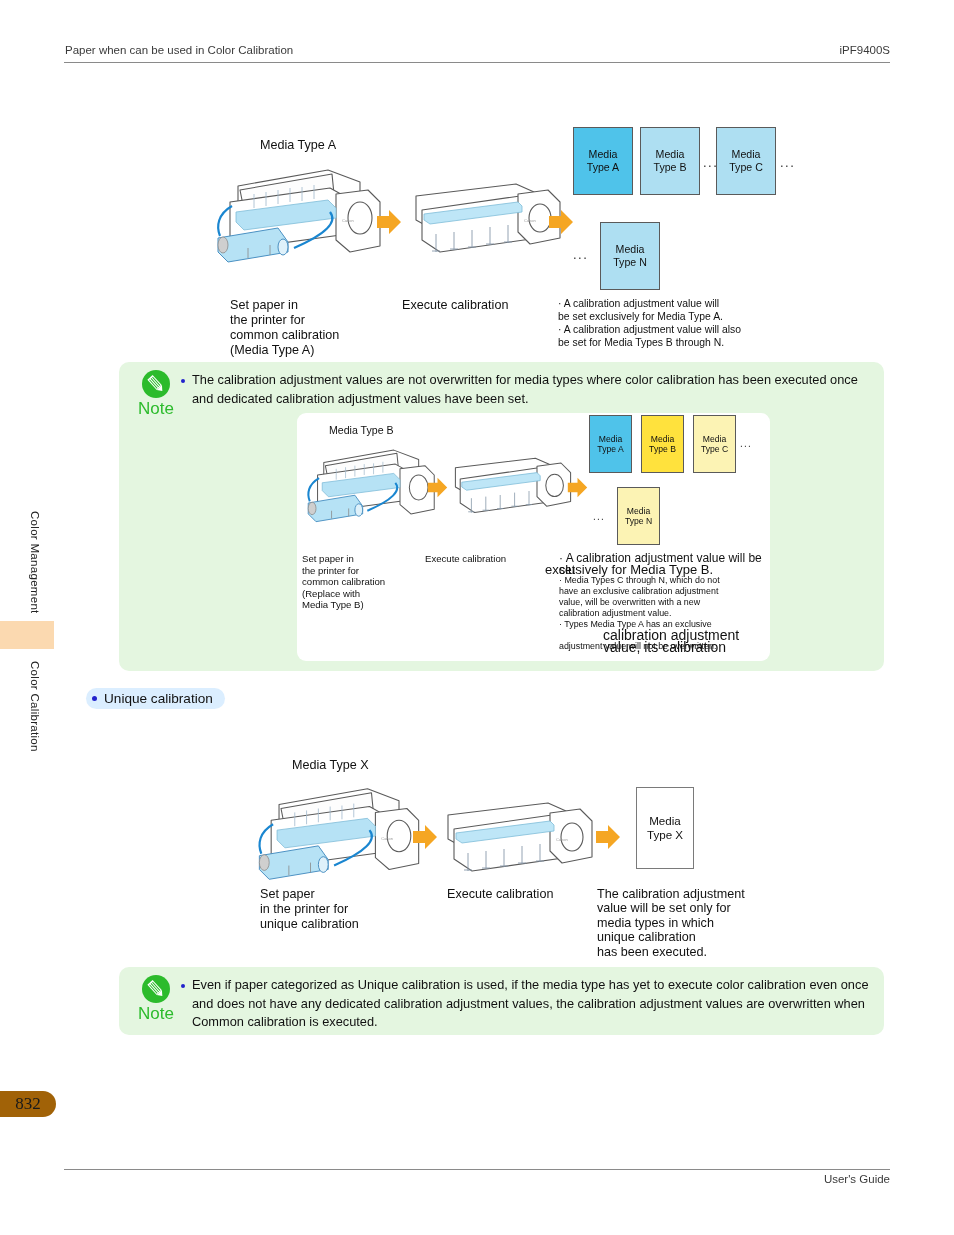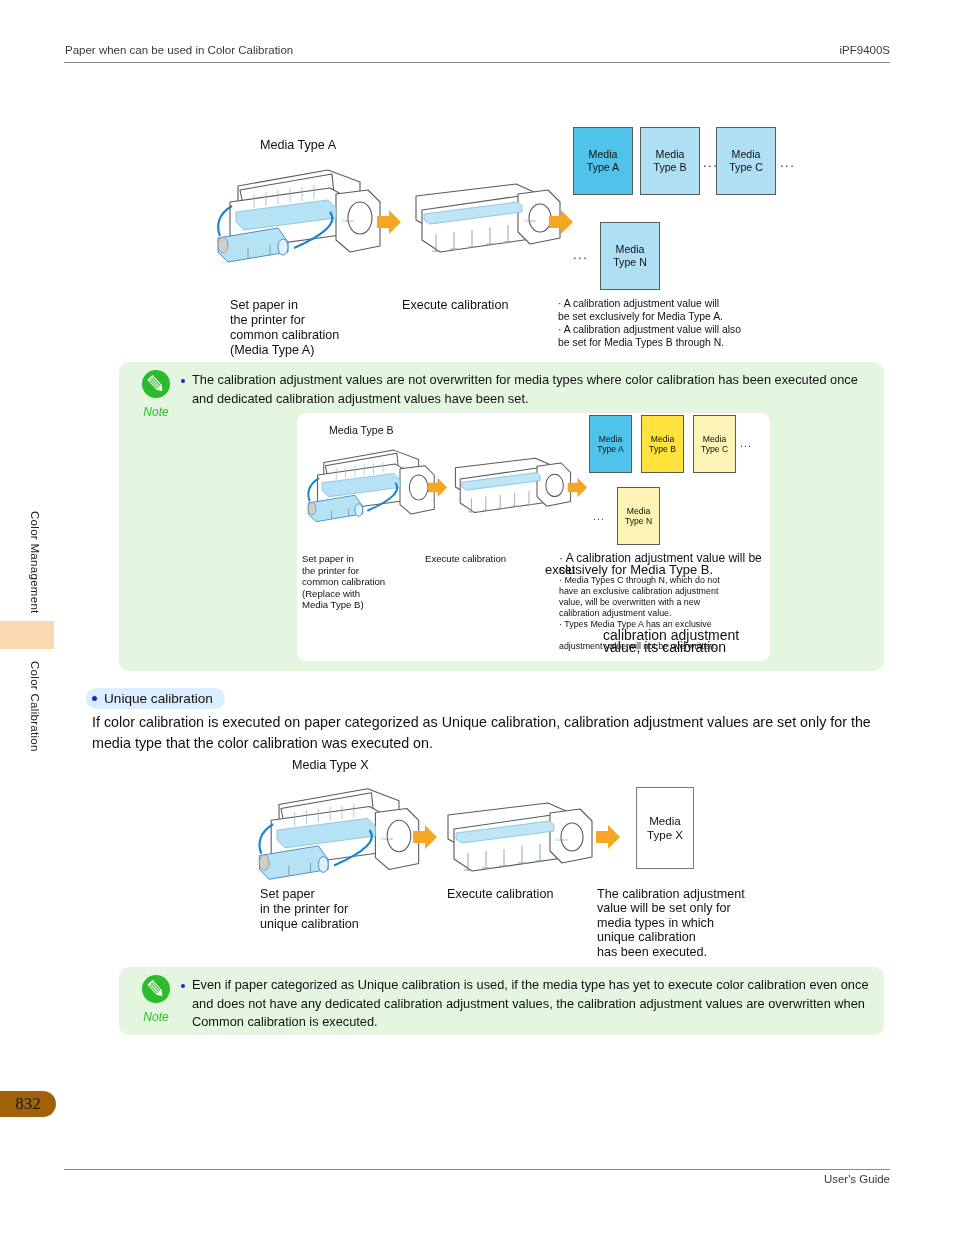--- a/index.html
+++ b/index.html
@@ -94,21 +94,21 @@
     position: absolute;
     background: #e4f6e0;
     border-radius: 10px;
   }
   .note-icon-wrap { position: absolute; left: 14px; top: 8px; width: 46px; text-align: center; }
   .note-circle {
     width: 28px; height: 28px; border-radius: 50%;
     background: #2cbb2c; margin: 0 auto;
     position: relative;
   }
-  .note-word { font-size: 12px; color: #2cbb2c; margin-top: 7px; font-style: italic; }
+  .note-word { font-size: 17px; color: #2cbb2c; margin-top: 1px; }
   .note-body { position: absolute; left: 62px; top: 9px; right: 14px; }
   .note-line { display: flex; gap: 7px; font-size: 12.8px; line-height: 18.5px; color: #111; }
   .note-bdot { width: 4px; height: 4px; border-radius: 50%; background: #2222cc; flex: none; margin-top: 7.5px; }
 
   .inner-panel {
     position: absolute; background: #ffffff; border-radius: 9px;
   }
 </style>
 </head>
 <body>
@@ -302,21 +302,20 @@
       <div class="dlabel-sm" style="left:262px; top:206px; font-size:8.9px;">· Types Media Type A has an exclusive</div>
       <div class="dlabel-sm" style="left:270px; top:217px; font-size:14px;margin-left:36px;">   calibration adjustment value, its calibration</div>
       <div class="dlabel-sm" style="left:262px; top:228px; font-size:8.9px;">   adjustment value will not be overwritten.</div>
     </div>
   </div>
 
   <div class="bullet-head">
     <span class="bullet-dot"></span>
     <span>Unique calibration</span>
   </div>
-  <div class="para p-unique">If color calibration is executed on paper categorized as Unique calibration, calibration adjustment values are set only for the media type that the color calibration was executed on.</div>
 
   <div class="diagram" style="left:250px; top:755px; width:560px; height:200px;">
 
     <div class="dlabel" style="left:42px; top:3px;">Media Type X</div>
 
     <svg width="180" height="118" style="position:absolute; left:0px; top:24px;" viewBox="0 0 180 120">
       <g fill="#ffffff" stroke="#5a5a5a" stroke-width="1.1" stroke-linejoin="round">
         <path d="M28 26 L118 10 L150 22 L150 56 L42 72 L28 60 Z"></path>
         <path d="M30 30 L122 14 L124 34 L34 50 Z" fill="#fdfdfd"></path>
         <path d="M20 42 L120 28 L138 38 L138 74 L36 88 L20 76 Z"></path>

